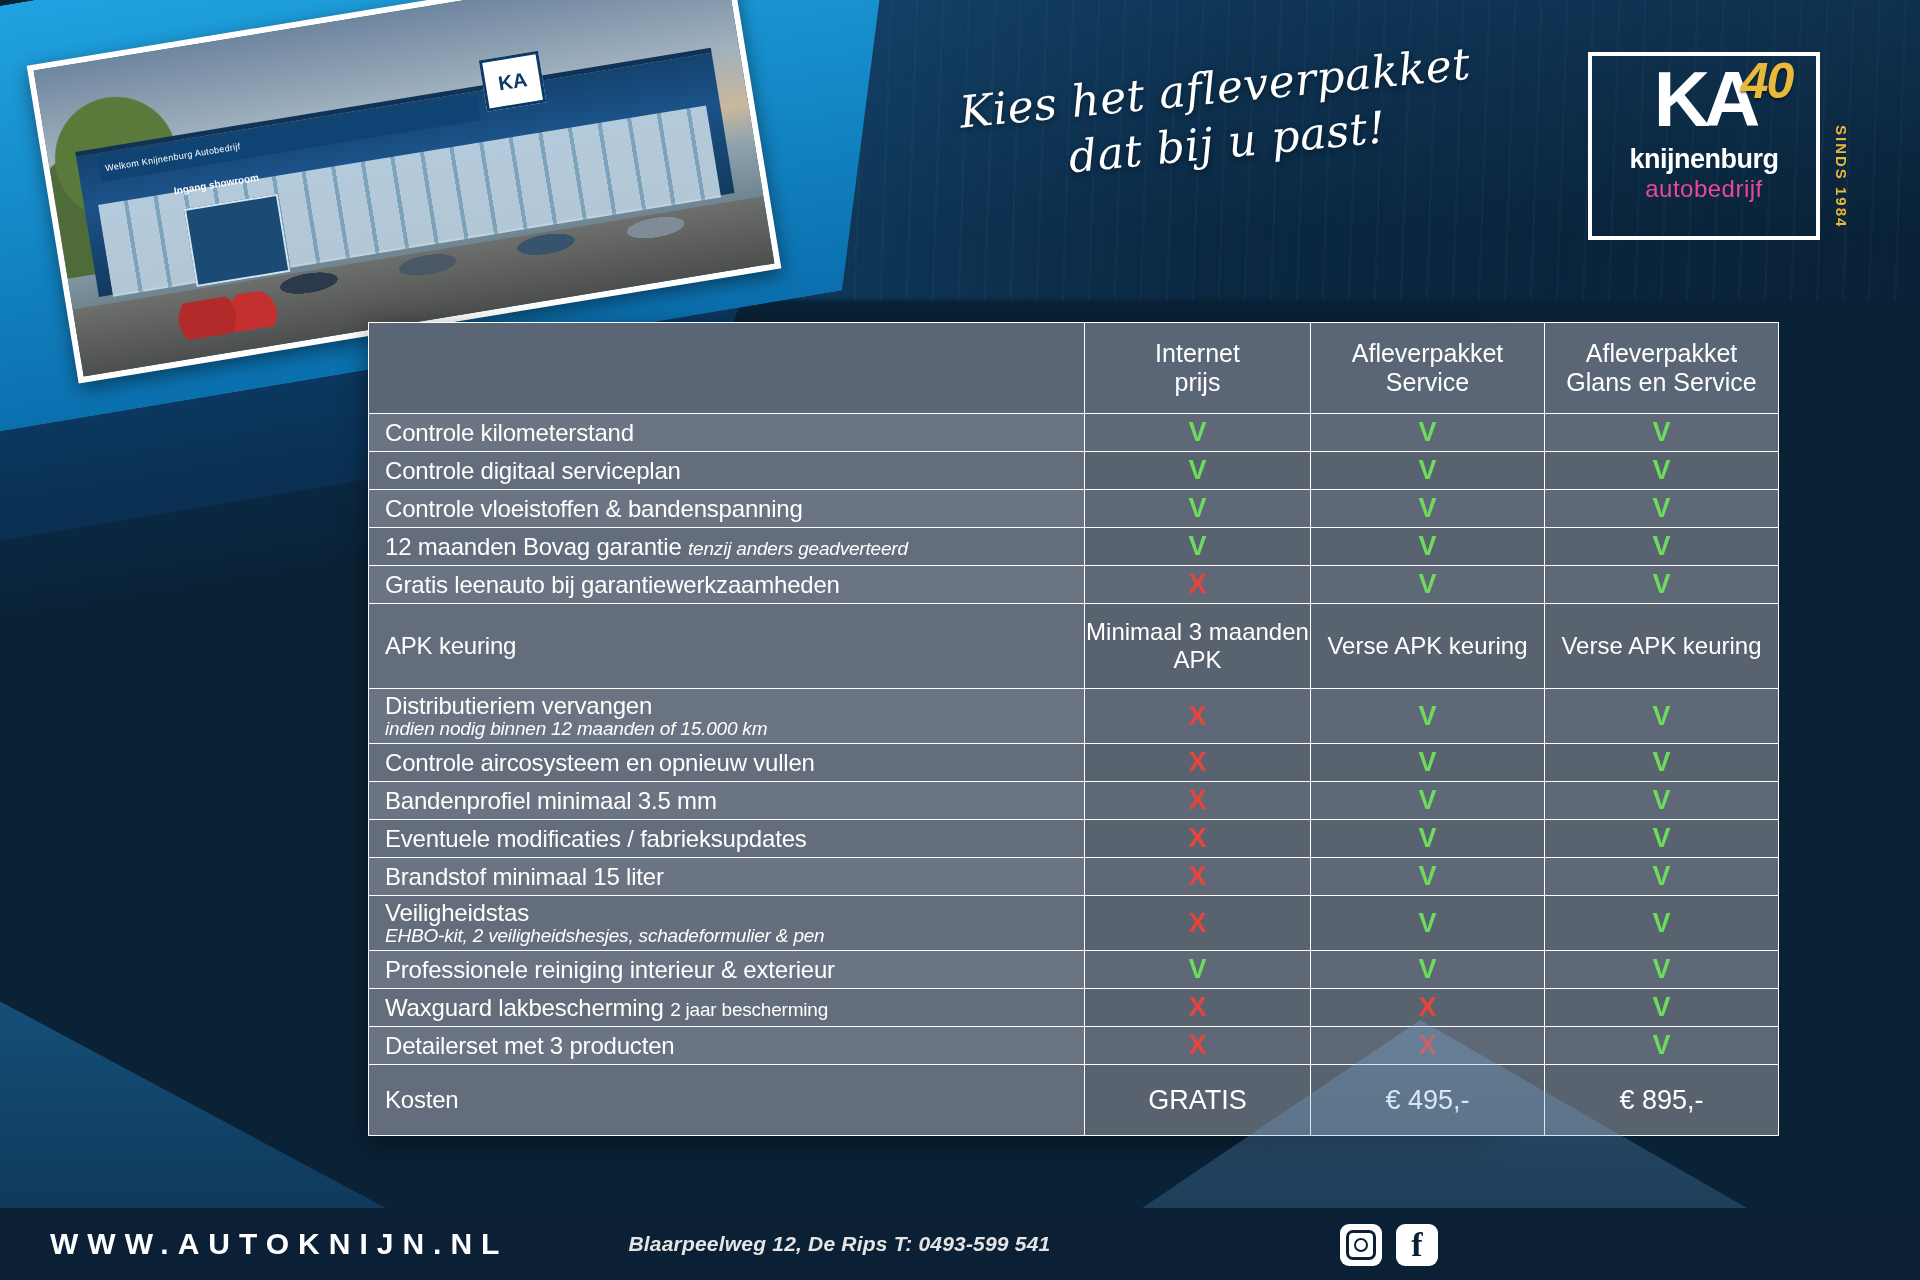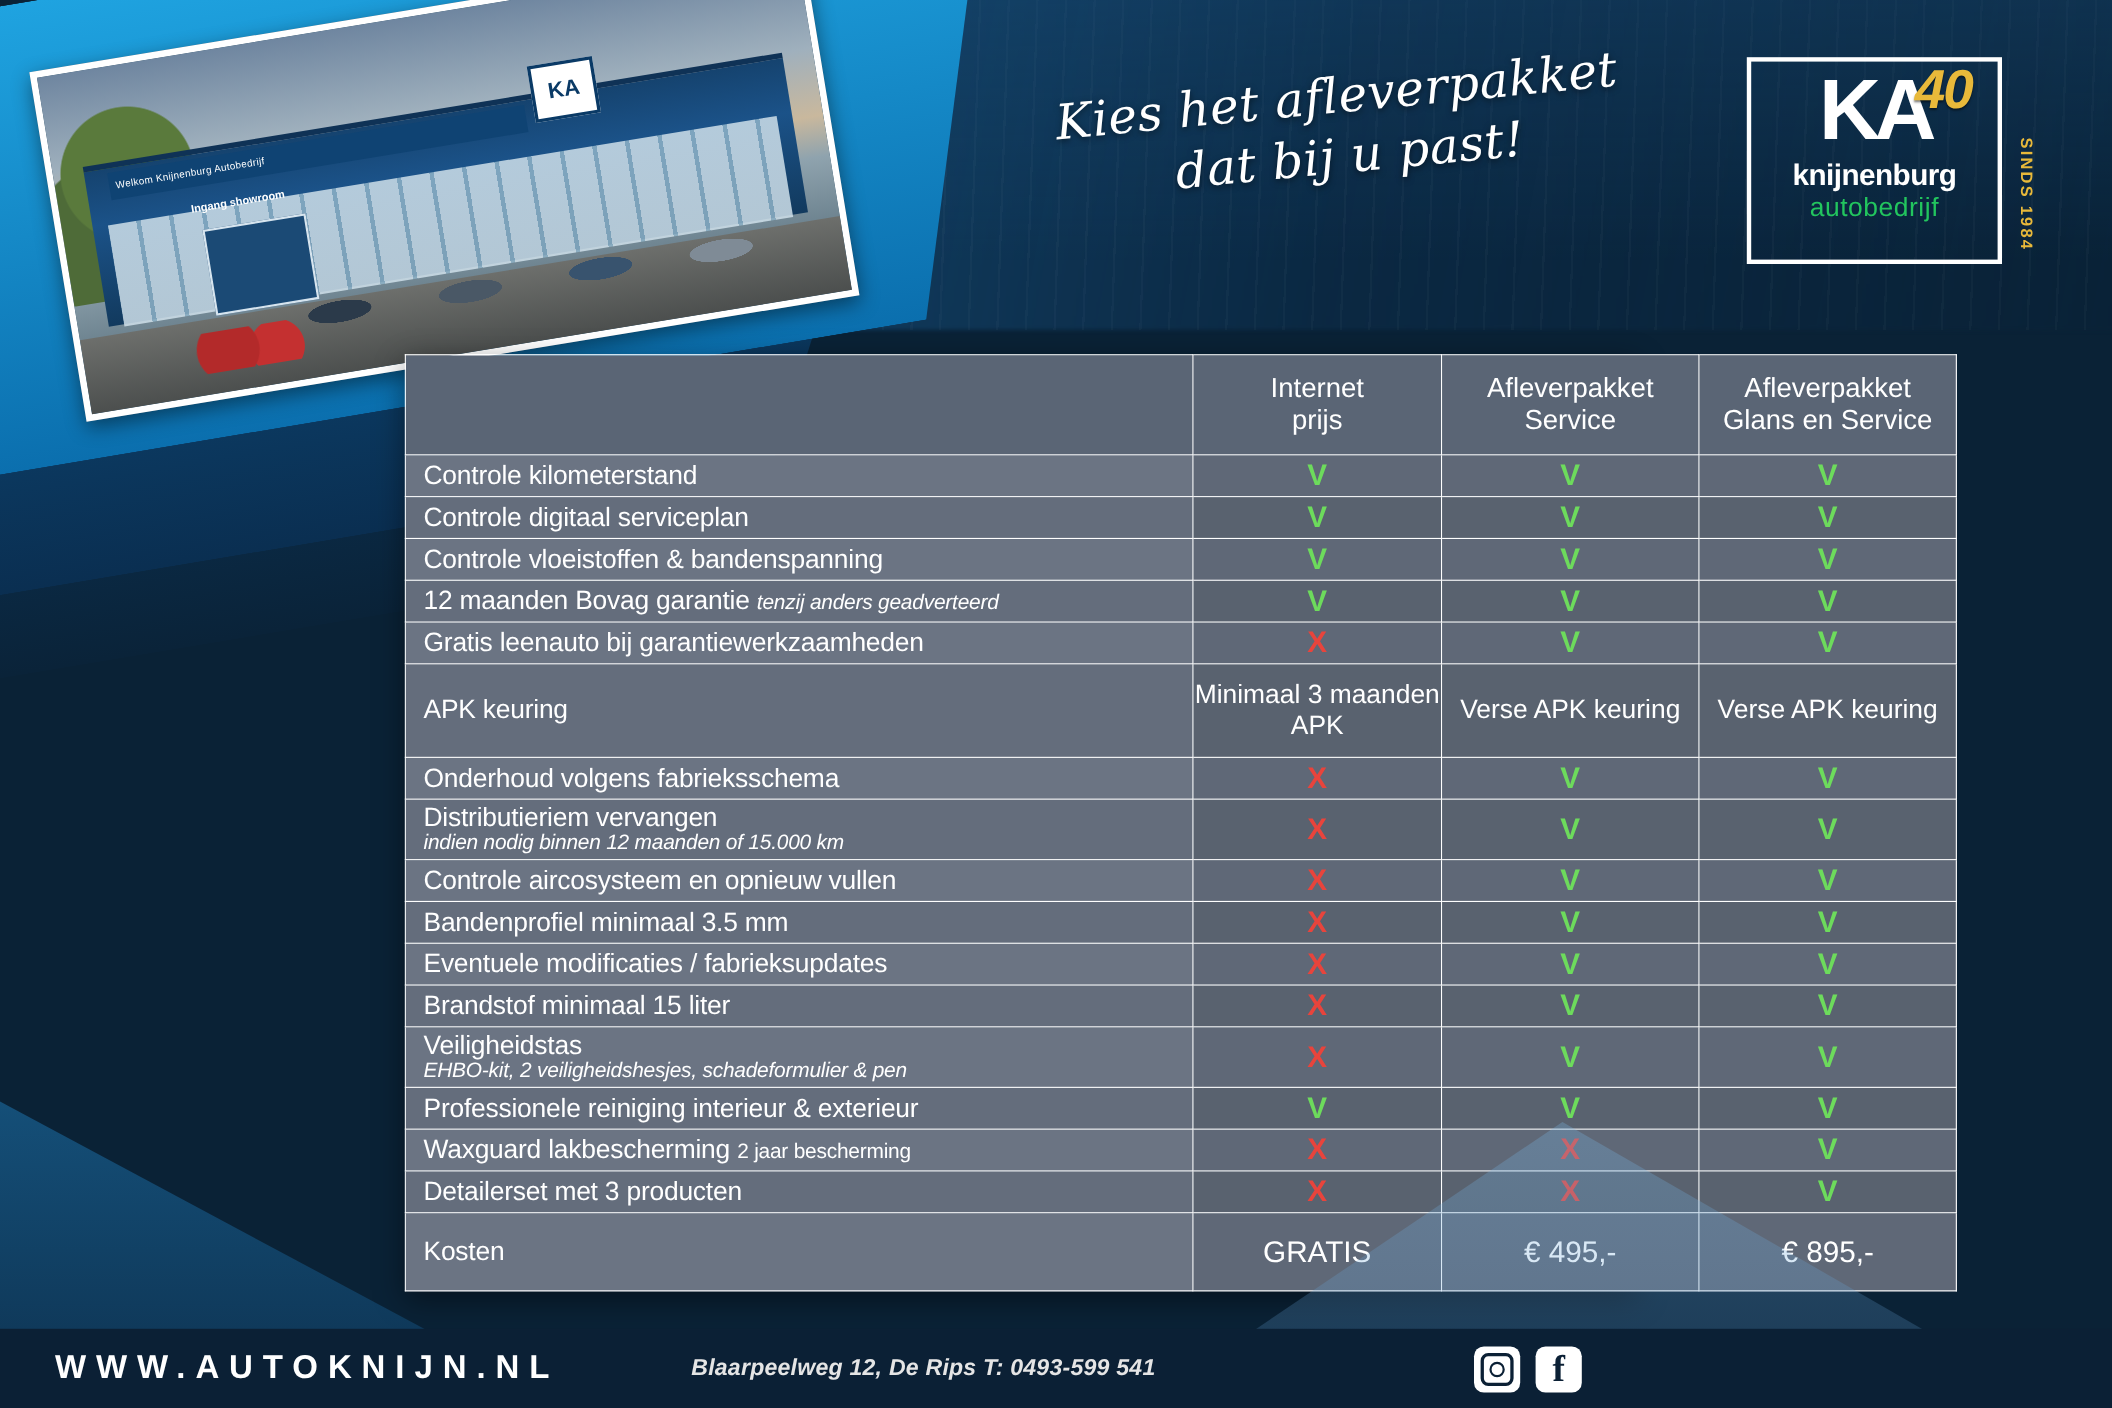--- a/index.html
+++ b/index.html
@@ -144,21 +144,21 @@
   }
   .logo .forty{
     position:absolute;right:-38px;top:-4px;
     font-size:50px;color:#e8b93a;font-style:italic;font-weight:bold;letter-spacing:-2px;
     text-shadow:0 2px 2px rgba(0,0,0,.5);
   }
   .logo .name{
     font-size:27px;font-weight:bold;color:#fff;margin-top:8px;letter-spacing:-.5px;
   }
   .logo .sub{
-    font-size:24px;color:#22c55e;letter-spacing:.5px;
+    font-size:24px;color:#ec4899;letter-spacing:.5px;
   }
   .logo .since{
     position:absolute;right:-34px;bottom:8px;
     color:#e8b93a;font-size:15px;font-weight:bold;letter-spacing:2px;
     writing-mode:vertical-rl;
   }
 
   
   .table-wrap{
     position:absolute;left:368px;top:322px;width:1120px;
@@ -360,26 +360,20 @@
           <td class="mark"><span class="yes">V</span></td>
         </tr>
 
         <tr>
           <td class="label tall">APK keuring</td>
           <td class="mark text tall">Minimaal 3 maanden APK</td>
           <td class="mark text tall">Verse APK keuring</td>
           <td class="mark text tall">Verse APK keuring</td>
         </tr>
 
-        <tr>
-          <td class="label">Onderhoud volgens fabrieksschema</td>
-          <td class="mark"><span class="no">X</span></td>
-          <td class="mark"><span class="yes">V</span></td>
-          <td class="mark"><span class="yes">V</span></td>
-        </tr>
 
         <tr>
           <td class="label">
             <span>Distributieriem vervangen</span>
             <span class="sub-line">indien nodig binnen 12 maanden of 15.000 km</span>
           </td>
           <td class="mark"><span class="no">X</span></td>
           <td class="mark"><span class="yes">V</span></td>
           <td class="mark"><span class="yes">V</span></td>
         </tr>

